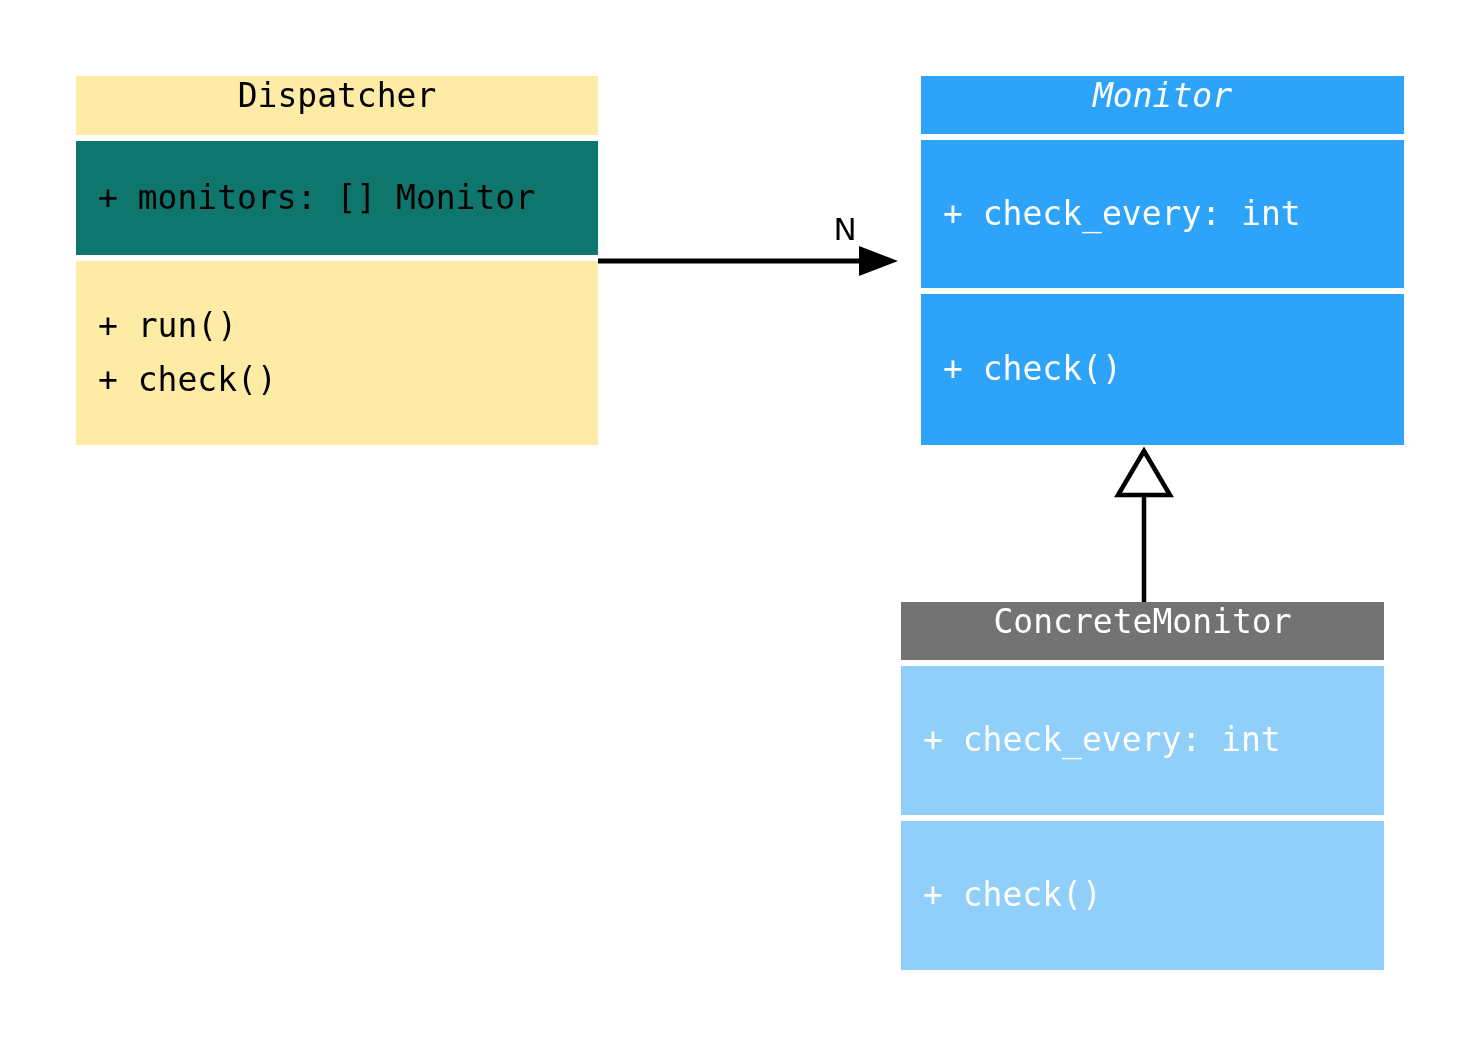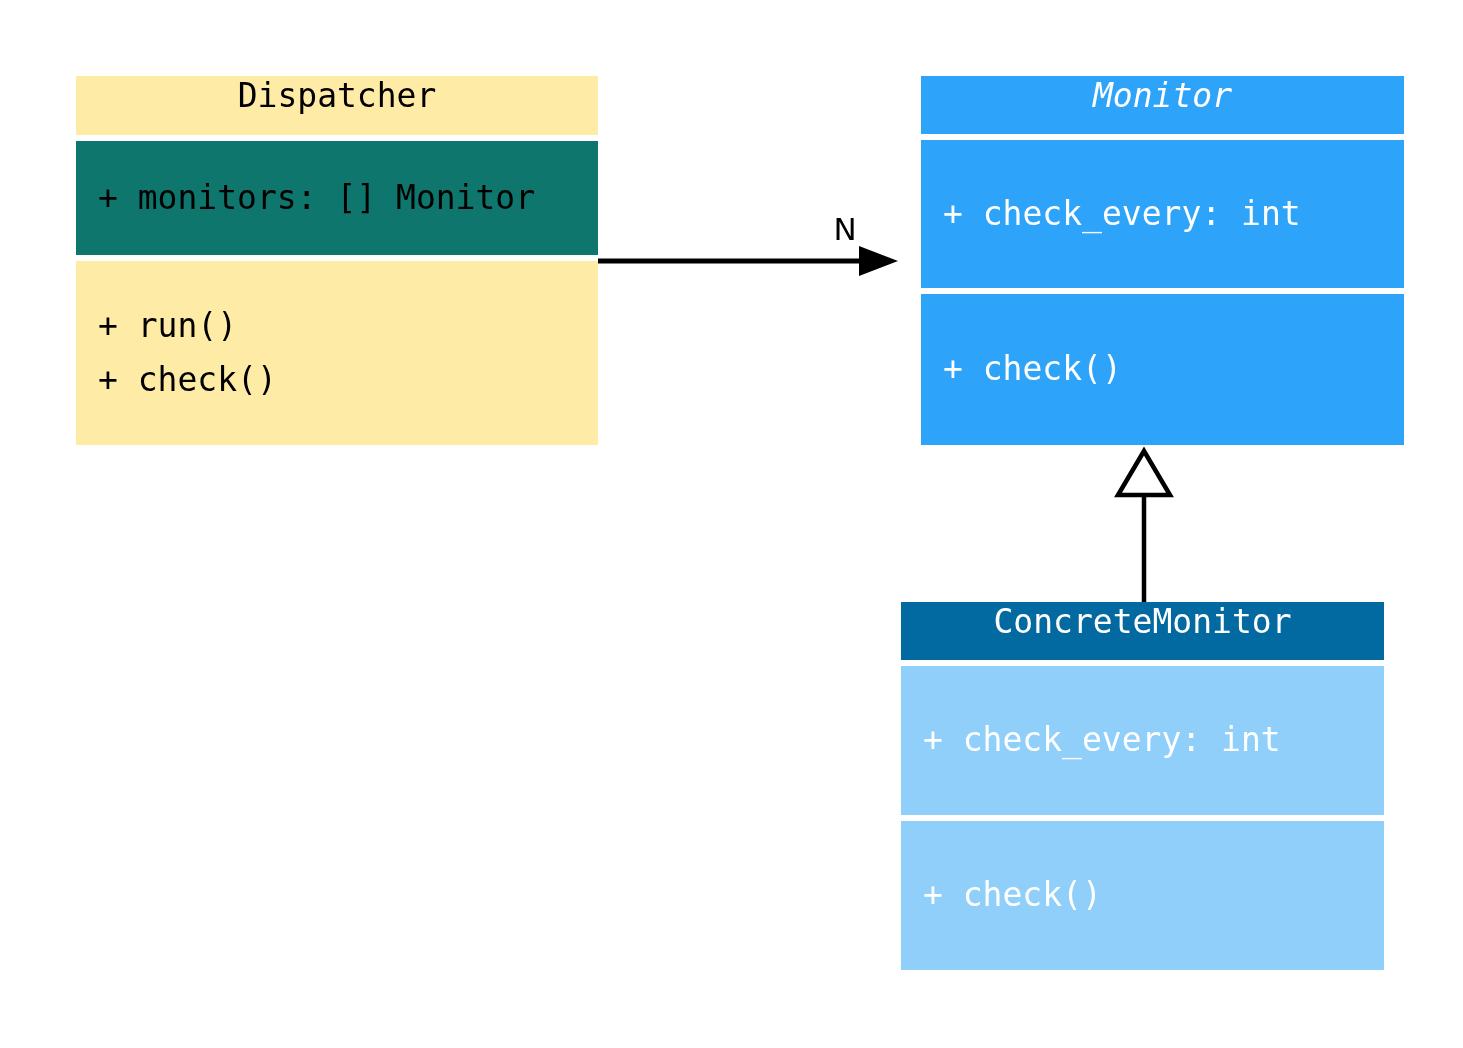--- a/index.html
+++ b/index.html
@@ -87,21 +87,21 @@
     </div>
     <div class="sec body-sec" style="height: 148px; background-color: rgb(46, 163, 250);">
       <div class="member">+ check_every: int</div>
     </div>
     <div class="sec body-sec grow" style="background-color: rgb(46, 163, 250);">
       <div class="member">+ check()</div>
     </div>
   </div>
 
   <div class="uml-class" style="left: 901px; top: 602px; width: 483px; height: 368px; color: rgb(255, 255, 255);">
-    <div class="sec title-sec" style="height: 58px; background-color: #0369a1;">
+    <div class="sec title-sec" style="height: 58px; background-color: #737373;">
       <span class="title">ConcreteMonitor</span>
     </div>
     <div class="sec body-sec" style="height: 149px; background-color: rgb(144, 207, 250);">
       <div class="member">+ check_every: int</div>
     </div>
     <div class="sec body-sec grow" style="background-color: rgb(144, 207, 250);">
       <div class="member">+ check()</div>
     </div>
   </div>
 

